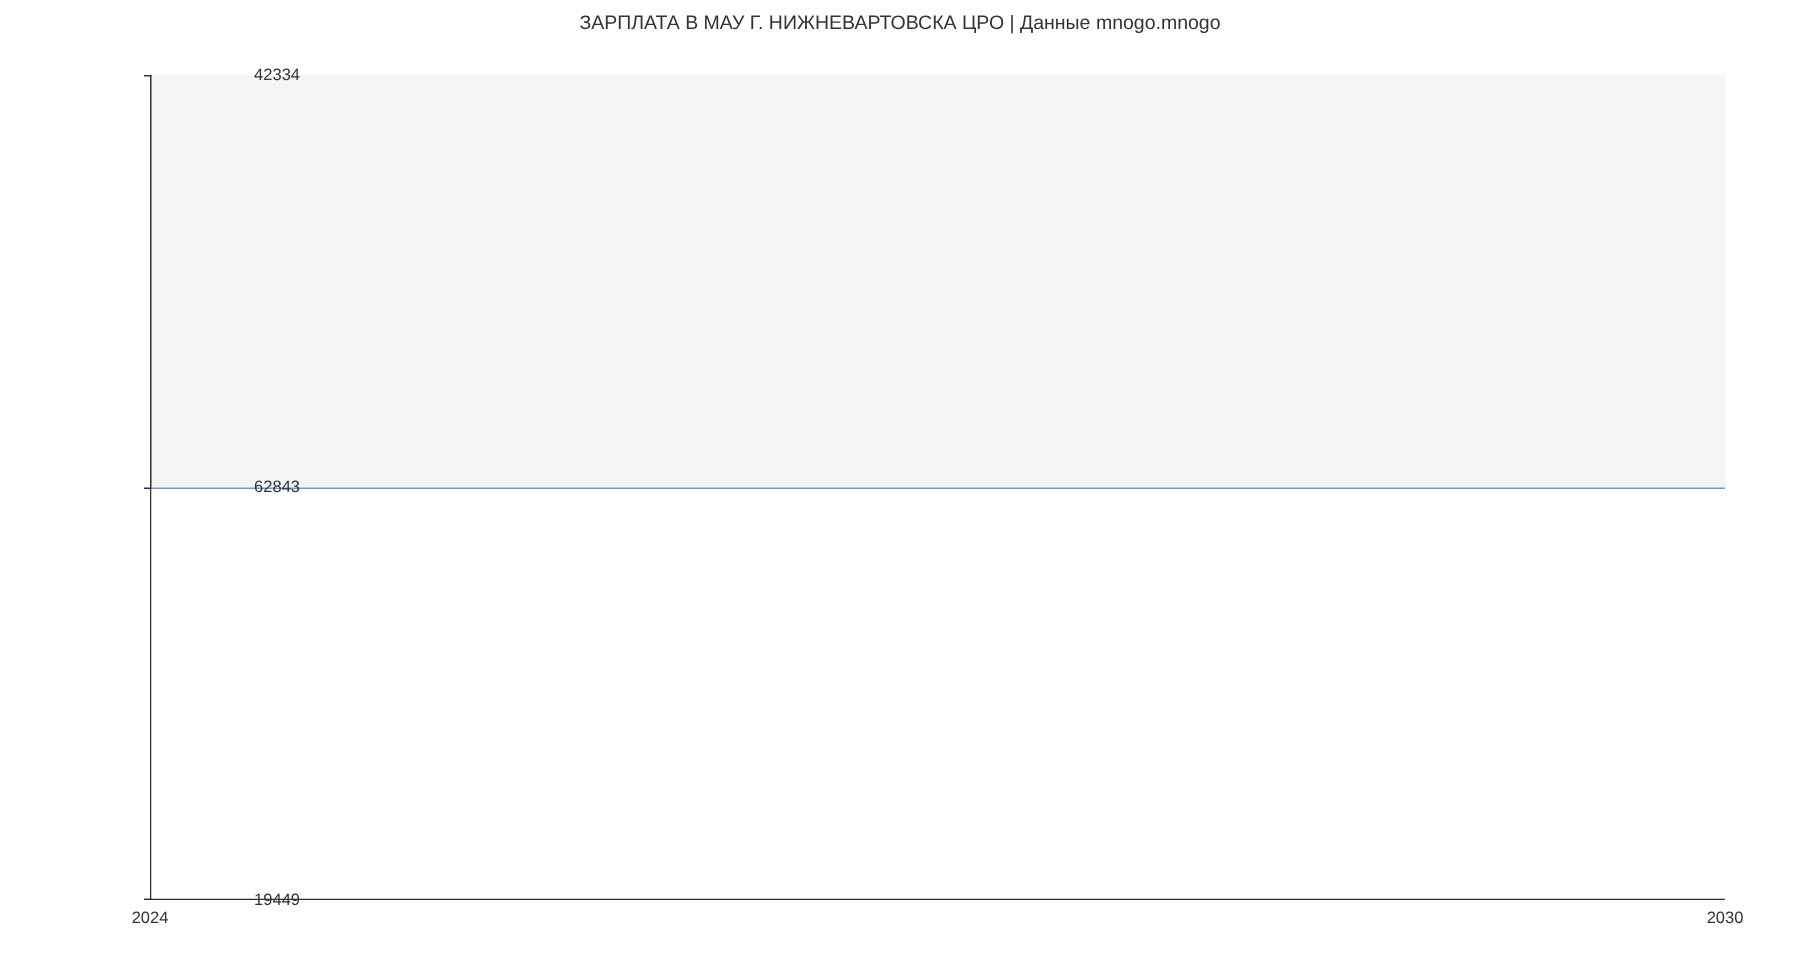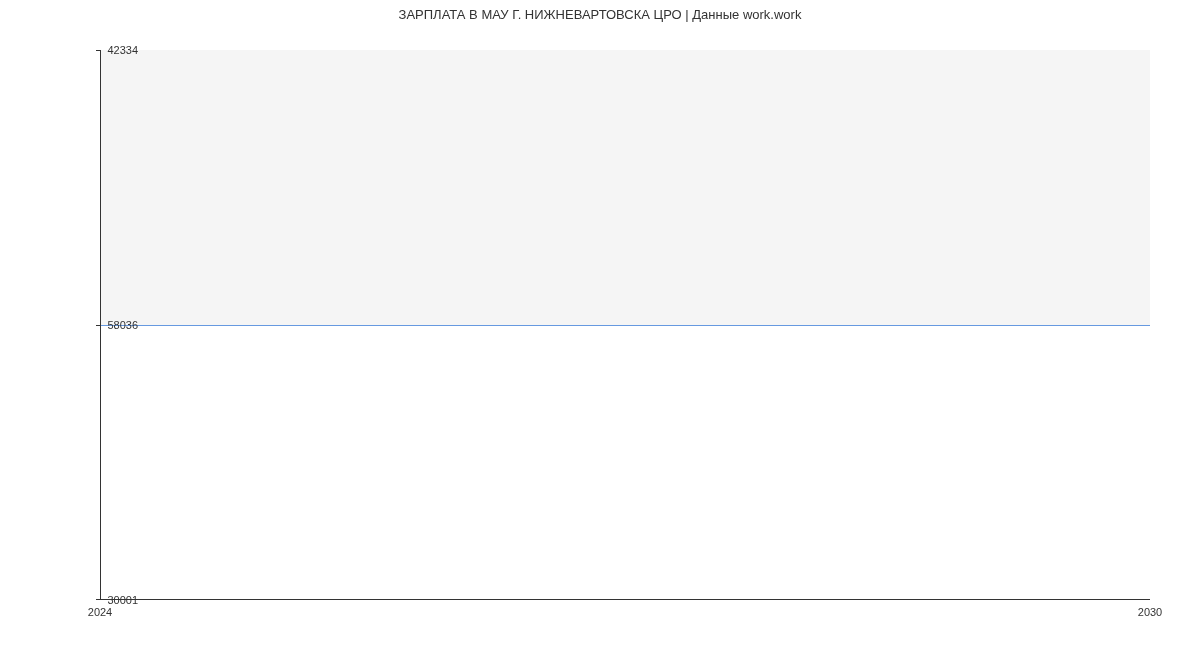--- a/index.html
+++ b/index.html
@@ -2,37 +2,37 @@
 <html><head>
   <meta charset="utf-8">
   <style>
     * { margin: 0; padding: 0; box-sizing: border-box; }
     body { font-family: Arial, Helvetica, sans-serif; background: #fff; width: 1200px; height: 650px; position: relative; }
     .chart-title { text-align: center; font-size: 13px; color: #333; padding-top: 7px; font-weight: normal; }
     .chart-container { position: absolute; left: 100px; top: 50px; width: 1050px; height: 550px; }
     .plot-area { position: absolute; left: 0; top: 0; width: 1050px; height: 550px; background: #f5f5f5; border-left: 1px solid #333; border-bottom: 1px solid #333; }
     .plot-bottom-half { position: absolute; left: 0; bottom: 0; width: 100%; height: 50%; background: #fff; }
     .data-line { position: absolute; left: 0; top: 50%; width: 100%; height: 0; border-top: 1.5px solid #6699e0; }
-    .y-tick { position: absolute; right: 1062px; font-size: 11px; color: #333; transform: translateY(-50%); text-align: left; white-space: nowrap; }
+    .y-tick { position: absolute; right: 1000px; font-size: 11px; color: #333; transform: translateY(-50%); text-align: left; white-space: nowrap; }
     .y-tick-mark { position: absolute; left: -5px; width: 5px; height: 1px; background: #333; }
     .x-tick { position: absolute; font-size: 11px; color: #333; top: 556px; transform: translateX(-50%); white-space: nowrap; }
   </style>
 </head>
 <body>
 
-<div class="chart-title">ЗАРПЛАТА В МАУ Г. НИЖНЕВАРТОВСКА ЦРО | Данные work.work</div>
+<div class="chart-title">ЗАРПЛАТА В МАУ Г. НИЖНЕВАРТОВСКА ЦРО | Данные mnogo.mnogo</div>
 
 <div class="chart-container">
   <div class="plot-area">
     <div class="plot-bottom-half"></div>
     <div class="data-line"></div>
     <div class="y-tick-mark" style="top:0%"></div>
     <div class="y-tick-mark" style="top:50%"></div>
     <div class="y-tick-mark" style="top:100%"></div>
   </div>
 </div>
 
 <div class="y-tick" style="top:50px">42334</div>
-<div class="y-tick" style="top:325px">58036</div>
-<div class="y-tick" style="top:600px">30001</div>
+<div class="y-tick" style="top:325px">62843</div>
+<div class="y-tick" style="top:600px">19449</div>
 
 <div class="x-tick" style="left:100px; top:606px">2024</div>
 <div class="x-tick" style="left:1150px; top:606px">2030</div>
 
 </body></html>

